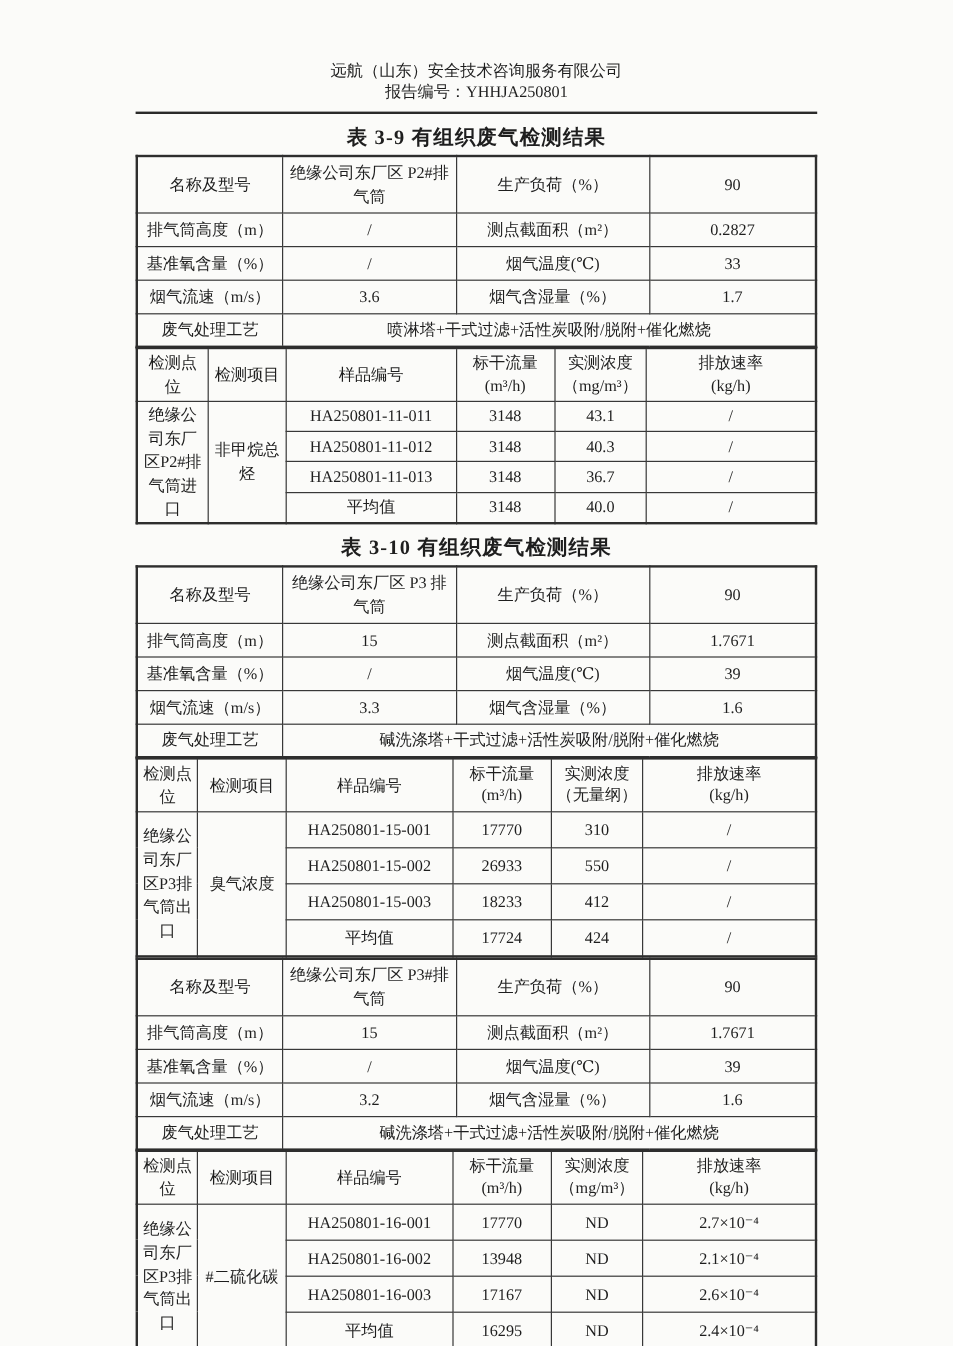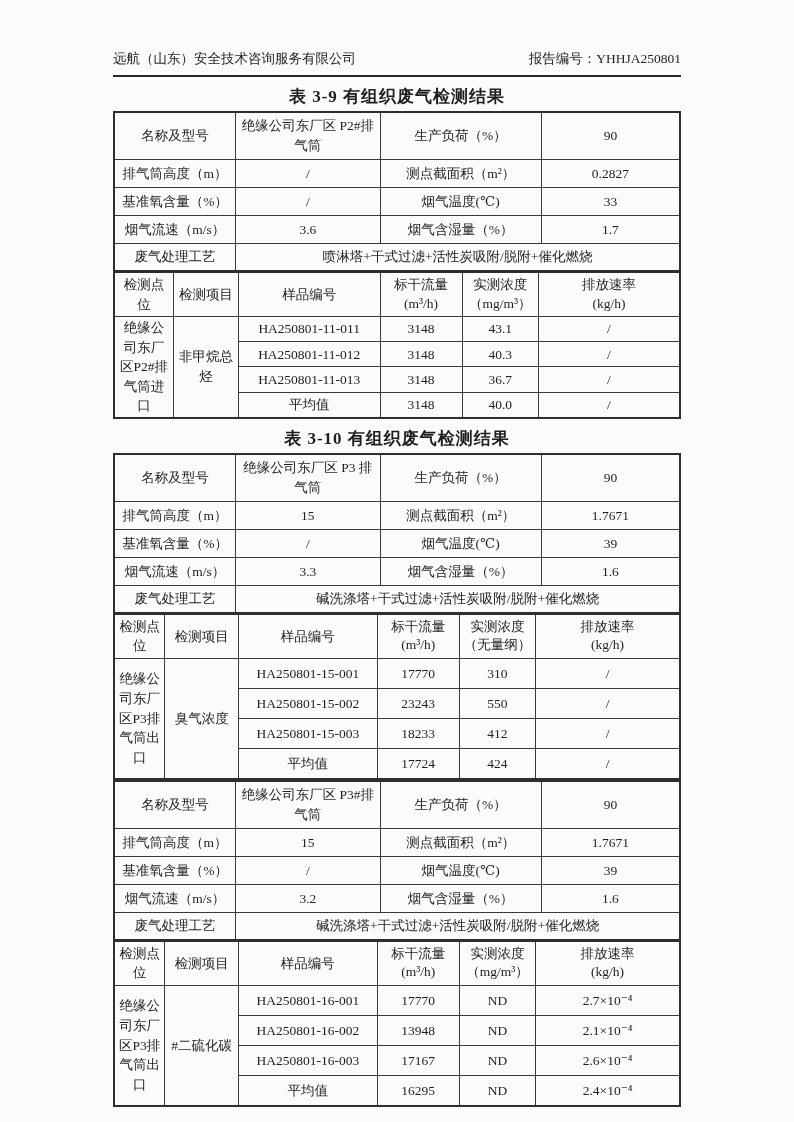--- a/index.html
+++ b/index.html
@@ -3,22 +3,22 @@
 <meta charset="utf-8">
 <style>
   html,body{margin:0;padding:0;}
   body{
     width:794px;height:1122px;overflow:hidden;
     background:#fbfbf9;color:#1e1e1e;
     font-family:"Liberation Serif","DejaVu Serif",serif;
   }
   .page{padding:50px 113px 0 113px;}
   .doc-header{
-    display:flex;justify-content:space-between;align-items:flex-end;
-    font-size:13.5px;padding-bottom:7px;border-bottom:2px solid #2a2a2a;
+    display:flex;justify-content:space-between;align-items:center;
+    font-size:13.5px;padding-bottom:7px;border-bottom:2px solid #2a2a2a;flex-direction:column;
   }
   .ttitle{
     text-align:center;font-weight:bold;font-size:17px;
     margin:8px 0 3px 0;letter-spacing:1px;
   }
   table{
     border-collapse:collapse;width:100%;table-layout:fixed;
     font-size:13.5px;
     padding-left:15px;
   }
@@ -213,21 +213,21 @@
       <tr class="r-data">
         <td rowspan="4">绝缘公司东厂区P3排气筒出口</td>
         <td rowspan="4">臭气浓度</td>
         <td>HA250801-15-001</td>
         <td>17770</td>
         <td>310</td>
         <td>/</td>
       </tr>
       <tr class="r-data">
         <td>HA250801-15-002</td>
-        <td>23243</td>
+        <td>26933</td>
         <td>550</td>
         <td>/</td>
       </tr>
       <tr class="r-data">
         <td>HA250801-15-003</td>
         <td>18233</td>
         <td>412</td>
         <td>/</td>
       </tr>
       <tr class="r-data">

